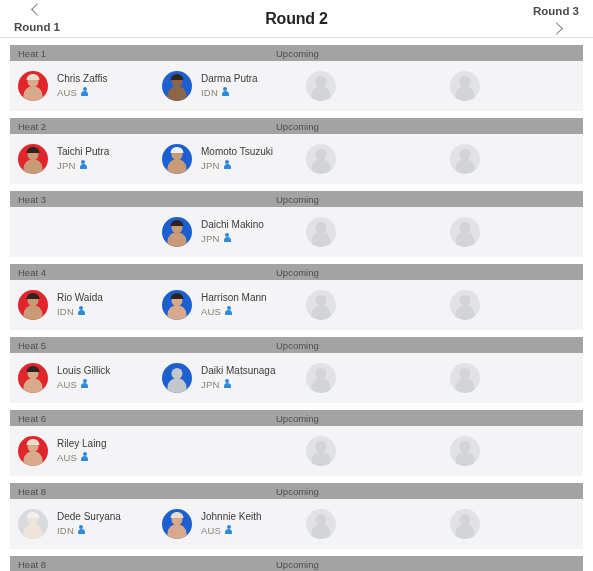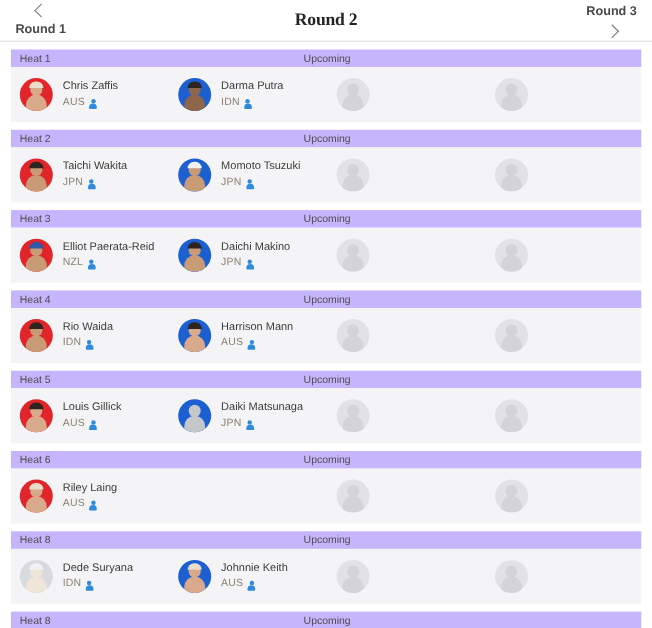--- a/index.html
+++ b/index.html
@@ -47,36 +47,35 @@
   }
   .chev.left  { transform: rotate(-135deg); }
   .chev.right { transform: rotate(45deg); }
   .round-title {
     width: 100%;
     text-align: center;
     font-size: 16px;
     font-weight: bold;
     letter-spacing: -0.2px;
     color: #232323;
-    font-family: Liberation Serif, serif;
   }
 
   
   .heats {
     padding: 0 10px;
     background: #ffffff;
   }
   .heat {
     margin-top: 7px;
   }
   .heat:first-child { margin-top: 7px; }
 
   .heat-bar {
     height: 16px;
-    background: #c4b5fd;
+    background: #a3a3a3;
     display: flex;
     align-items: center;
     font-size: 9.5px;
     color: #4d4d4d;
     position: relative;
   }
   .heat-bar .heat-label { position: absolute; left: 8px; }
   .heat-bar .heat-status { position: absolute; left: 266px; }
 
   .heat-body {
@@ -152,21 +151,21 @@
     margin-left: 9px;
     line-height: 1.25;
   }
   .athlete-name {
     font-size: 10px;
     color: #3a3a3a;
     white-space: nowrap;
   }
   .athlete-sub {
     display: flex;
-    align-items: flex-end;
+    align-items: flex-start;
     gap: 4px;
     margin-top: 2px;
   }
   .country {
     font-size: 9.5px;
     color: #8a8070;
     letter-spacing: 0.2px;
   }
   .profile-icon {
     display: inline-block;
@@ -261,21 +260,21 @@
         <span class="heat-status">Upcoming</span>
       </div>
       <div class="heat-body">
         <div class="slot slot-1">
           <div class="avatar red tone-c">
             <div class="sil-body"></div>
             <div class="sil-head"></div>
             <div class="hair dark"></div>
           </div>
           <div class="meta">
-            <div class="athlete-name">Taichi Wakita</div>
+            <div class="athlete-name">Taichi Putra</div>
             <div class="athlete-sub">
               <span class="country">JPN</span>
               <span class="profile-icon"></span>
             </div>
           </div>
         </div>
         <div class="slot slot-2">
           <div class="avatar blue tone-c">
             <div class="sil-body"></div>
             <div class="sil-head"></div>
@@ -302,72 +301,58 @@
           </div>
         </div>
       </div>
     </div>
     <div class="heat">
       <div class="heat-bar">
         <span class="heat-label">Heat 3</span>
         <span class="heat-status">Upcoming</span>
       </div>
       <div class="heat-body">
+        <div class="slot slot-2">
+          <div class="avatar blue tone-c">
+            <div class="sil-body"></div>
+            <div class="sil-head"></div>
+            <div class="hair dark"></div>
+          </div>
+          <div class="meta">
+            <div class="athlete-name">Daichi Makino</div>
+            <div class="athlete-sub">
+              <span class="country">JPN</span>
+              <span class="profile-icon"></span>
+            </div>
+          </div>
+        </div>
+        <div class="slot slot-3">
+          <div class="avatar empty tone-ghost">
+            <div class="sil-body"></div>
+            <div class="sil-head"></div>
+          </div>
+        </div>
+        <div class="slot slot-4">
+          <div class="avatar empty tone-ghost">
+            <div class="sil-body"></div>
+            <div class="sil-head"></div>
+          </div>
+        </div>
+      </div>
+    </div>
+    <div class="heat">
+      <div class="heat-bar">
+        <span class="heat-label">Heat 4</span>
+        <span class="heat-status">Upcoming</span>
+      </div>
+      <div class="heat-body">
         <div class="slot slot-1">
           <div class="avatar red tone-c">
             <div class="sil-body"></div>
             <div class="sil-head"></div>
-            <div class="hair cap"></div>
-          </div>
-          <div class="meta">
-            <div class="athlete-name">Elliot Paerata-Reid</div>
-            <div class="athlete-sub">
-              <span class="country">NZL</span>
-              <span class="profile-icon"></span>
-            </div>
-          </div>
-        </div>
-        <div class="slot slot-2">
-          <div class="avatar blue tone-c">
-            <div class="sil-body"></div>
-            <div class="sil-head"></div>
-            <div class="hair dark"></div>
-          </div>
-          <div class="meta">
-            <div class="athlete-name">Daichi Makino</div>
-            <div class="athlete-sub">
-              <span class="country">JPN</span>
-              <span class="profile-icon"></span>
-            </div>
-          </div>
-        </div>
-        <div class="slot slot-3">
-          <div class="avatar empty tone-ghost">
-            <div class="sil-body"></div>
-            <div class="sil-head"></div>
-          </div>
-        </div>
-        <div class="slot slot-4">
-          <div class="avatar empty tone-ghost">
-            <div class="sil-body"></div>
-            <div class="sil-head"></div>
-          </div>
-        </div>
-      </div>
-    </div>
-    <div class="heat">
-      <div class="heat-bar">
-        <span class="heat-label">Heat 4</span>
-        <span class="heat-status">Upcoming</span>
-      </div>
-      <div class="heat-body">
-        <div class="slot slot-1">
-          <div class="avatar red tone-c">
-            <div class="sil-body"></div>
-            <div class="sil-head"></div>
             <div class="hair dark"></div>
           </div>
           <div class="meta">
             <div class="athlete-name">Rio Waida</div>
             <div class="athlete-sub">
               <span class="country">IDN</span>
               <span class="profile-icon"></span>
             </div>
           </div>
         </div>

